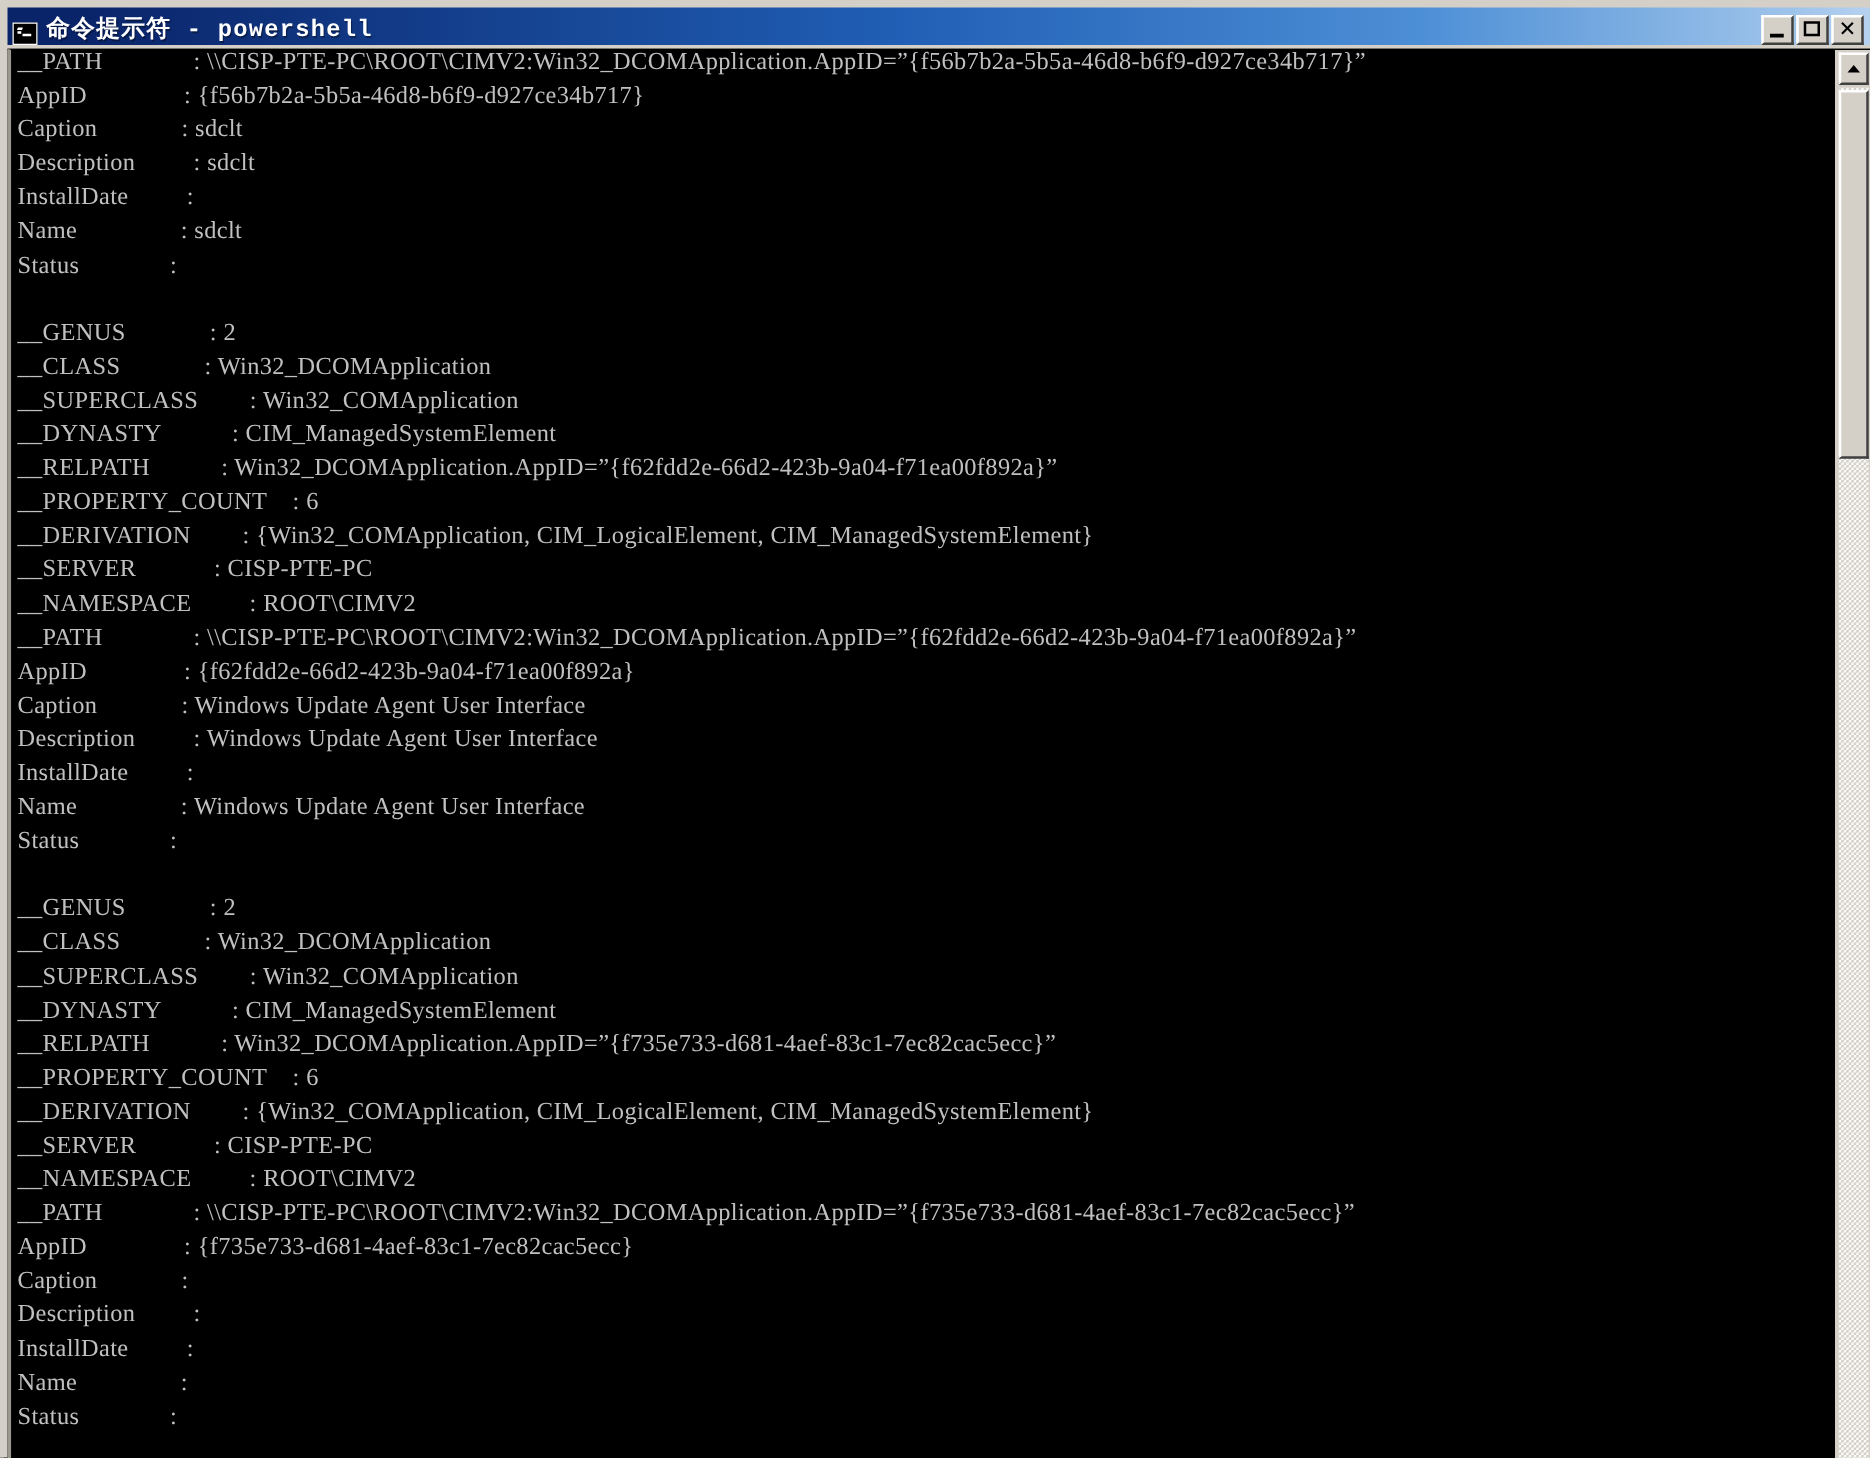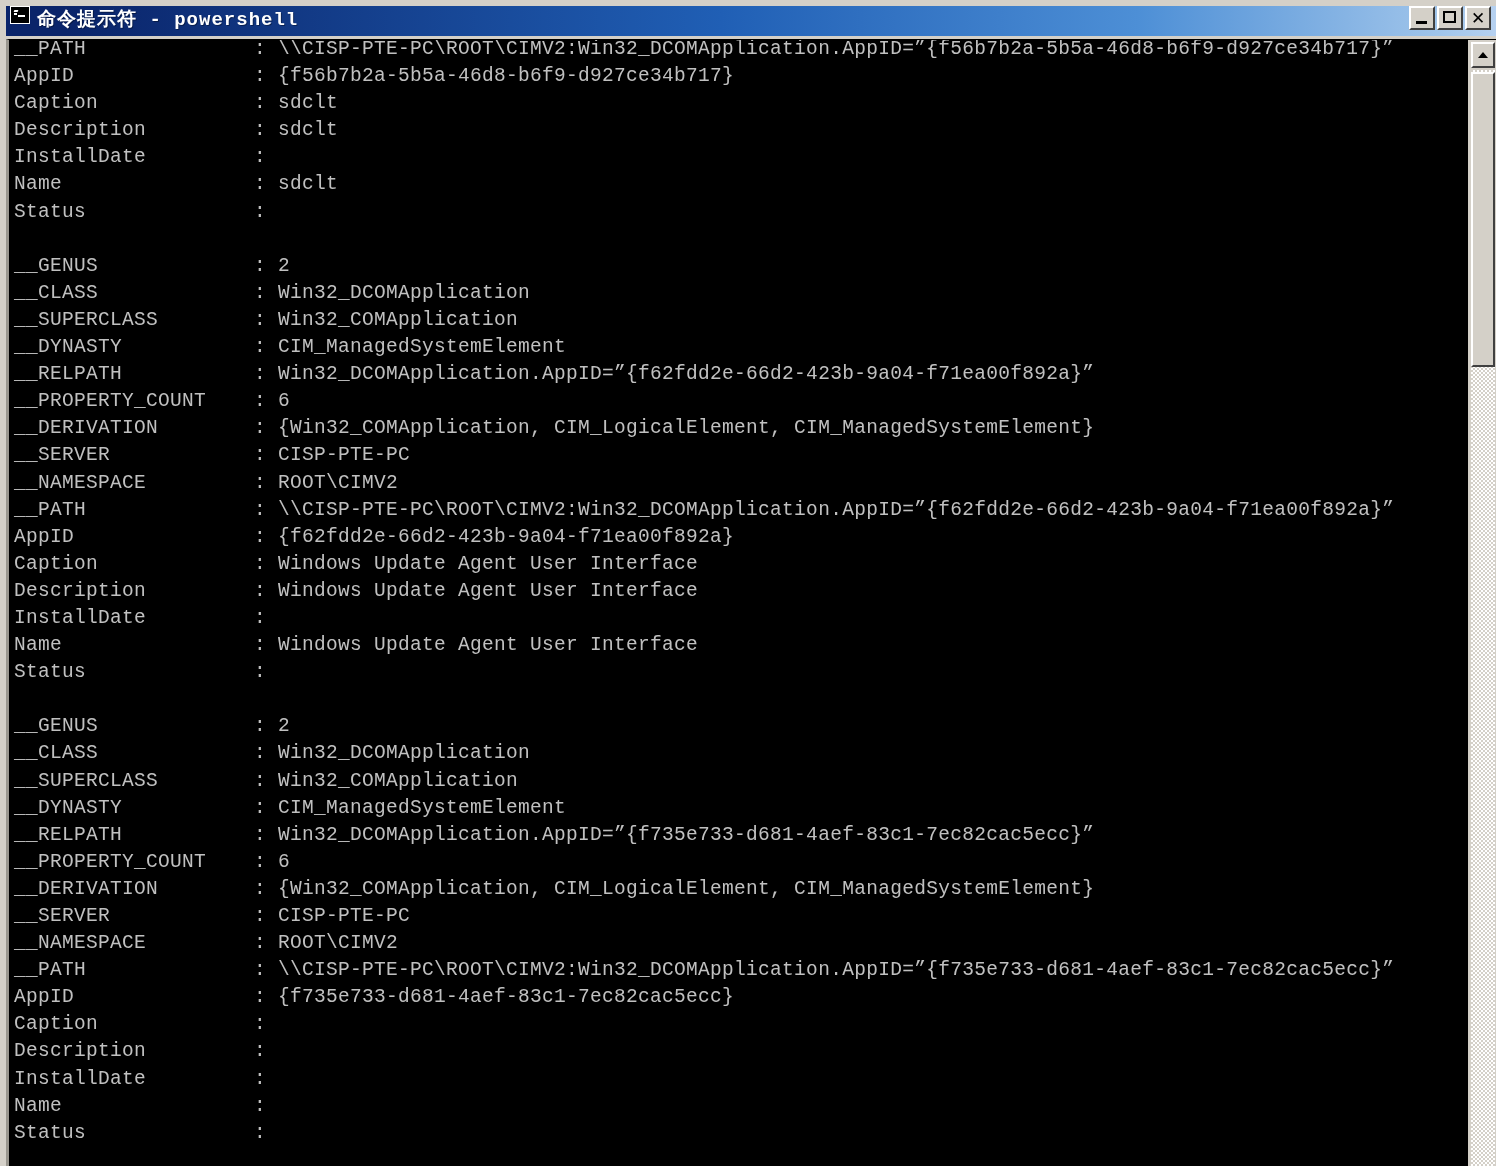--- a/index.html
+++ b/index.html
@@ -31,21 +31,21 @@
 
   
   #titlebar {
     position: absolute;
     left: 3px;
     top: 3px;
     width: 1490px;
     height: 30px;
     background: linear-gradient(to right, #0a246a 0%, #0a246a 4%, #205fb5 48%, #4d8fd6 76%, #9fc4ea 96%, #b6d1f0 100%);
     display: flex;
-    align-items: flex-start;
+    align-items: flex-end;
     padding: 0;
     box-sizing: border-box;
     overflow: hidden;
   }
   #title-icon {
     width: 20px;
     height: 18px;
     margin-left: 4px;
     margin-right: 7px;
     background: #000;
@@ -147,21 +147,21 @@
   #console {
     flex: 1 1 auto;
     overflow: hidden;
     background: #000;
     position: relative;
   }
   #console pre {
     margin: 0;
     padding: 0 0 0 5px;
     color: #c0c0c0;
-    font-family: Liberation Mono, monospace;
+    font-family: Liberation Serif, serif;
     font-size: 19.5px;
     line-height: 27.1px;
     letter-spacing: 0.3px;
     white-space: pre;
     position: relative;
     top: -4px;
   }
 
   
   #scrollbar {

